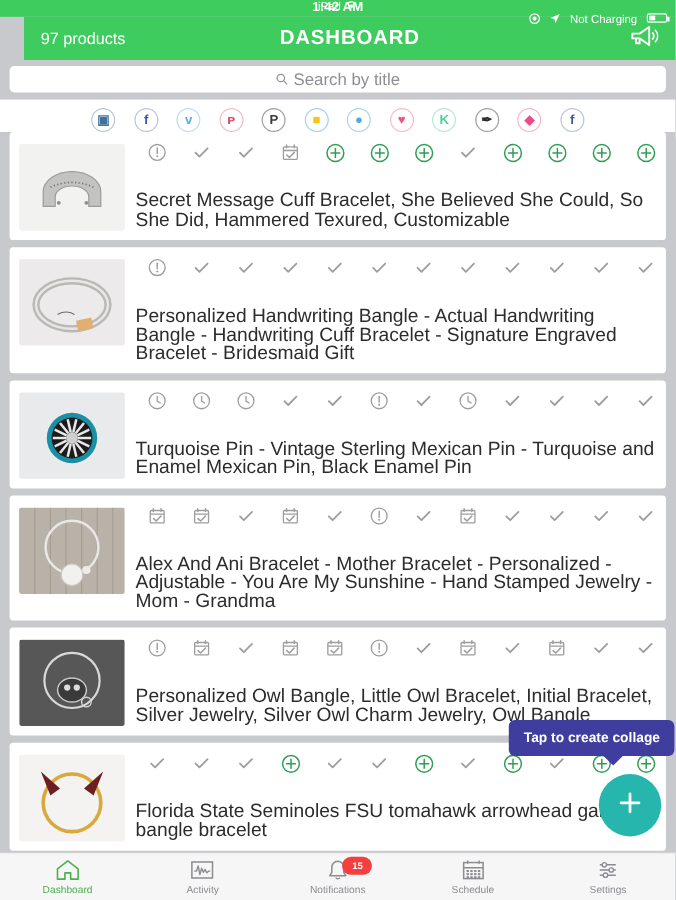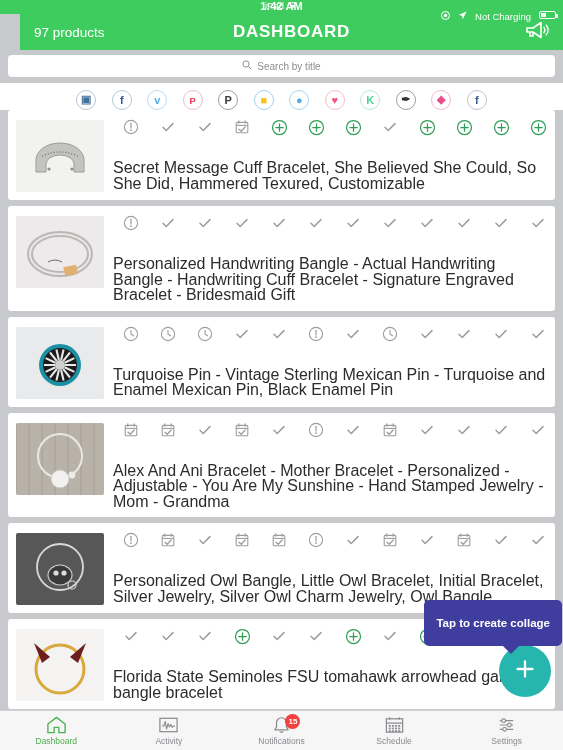--- a/index.html
+++ b/index.html
@@ -46,21 +46,21 @@
     position: absolute; left: 0; right: 0; text-align: center;
     font-size: 17px; font-weight: bold; letter-spacing: .7px;
   }
   .nav-right { margin-left: auto; position: relative; z-index: 2; display: flex; align-items: center; }
 
   
   .searchwrap { background: #c8c9cc; padding: 5px 8px 6px; }
   .searchbar {
     height: 22px; background: #fff; border-radius: 4px;
     display: flex; align-items: center; justify-content: center; gap: 5px;
-    color: #8e8e93; font-size: 10px;
+    color: #8e8e93; font-size: 14px;
   }
 
   
   .socialwrap {
     background: #fff; height: 33px;
     display: flex; align-items: center; justify-content: center; gap: 15.5px;
   }
   .sicon {
     width: 20px; height: 20px; border-radius: 50%;
     border: 1.2px solid #c9d2e0; background: #fff;
@@ -90,21 +90,21 @@
   }
   .ptitle {
     flex: 1; font-size: 16px; color: #2c2c2c; line-height: 15.5px;
     padding-left: 9px; padding-top: 22px;
   }
 
   
   .tooltip {
     position: absolute; right: 1px; top: 600px;
     background: #3f3d9e; color: #fff; font-size: 11.5px; font-weight: bold;
-    padding: 17px 12px; border-radius: 5px; z-index: 30; white-space: nowrap;
+    padding: 9px 12px; border-radius: 5px; z-index: 30; white-space: nowrap;
   }
   .tooltip::after {
     content: ""; position: absolute; bottom: -8px; right: 42px;
     border-left: 9px solid transparent; border-right: 9px solid transparent;
     border-top: 9px solid #3f3d9e;
   }
   .fab {
     position: absolute; right: 12px; top: 645px;
     width: 52px; height: 52px; border-radius: 50%; background: #26b6ad;
     display: flex; align-items: center; justify-content: center;
@@ -121,21 +121,21 @@
     flex: 1; display: flex; flex-direction: column; align-items: center;
     justify-content: center; gap: 1px; color: #8b8b90; font-size: 8.5px;
     position: relative;
   }
   .tab.active { color: #4caf50; }
   .tabicon { height: 20px; display: flex; align-items: center; justify-content: center; }
   .badge {
     position: absolute; top: -1px; left: 50%; margin-left: 4px;
     background: #f43f3f; color: #fff; font-size: 8px; font-weight: bold;
     min-width: 15px; height: 15px; border-radius: 8px;
-    display: flex; align-items: center; justify-content: center; padding: 0 3px;
+    display: flex; align-items: center; justify-content: center; padding: 0 8px;
   }
 </style>
 </head>
 <body>
 
 <div class="app">
 
   <div class="statusbar">
     <div class="sb-left">
       <span>iPad</span>

